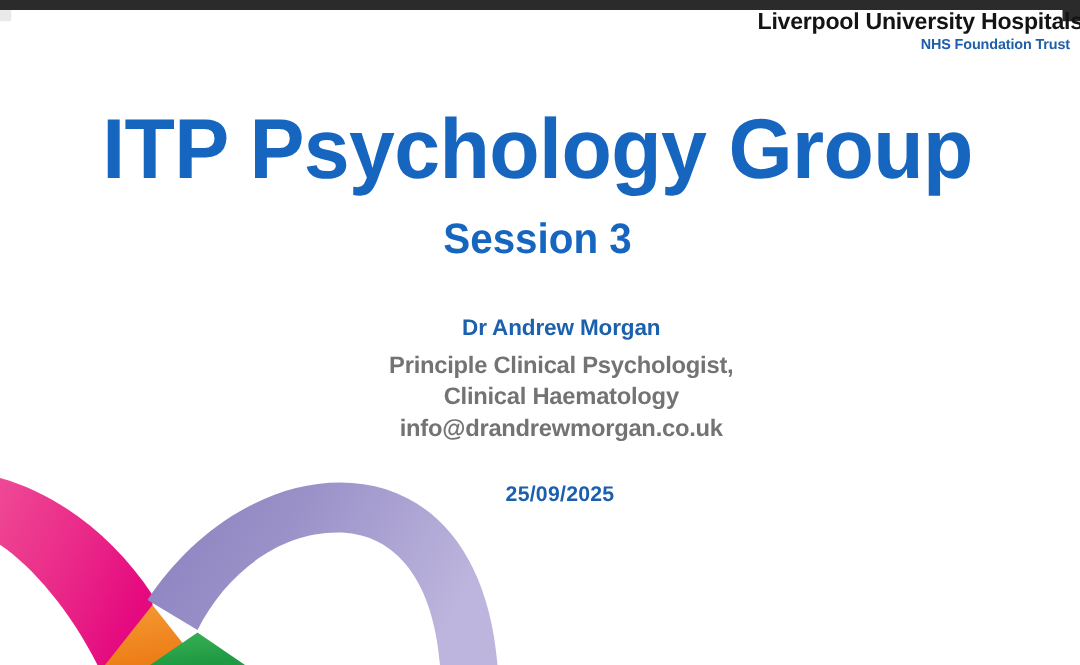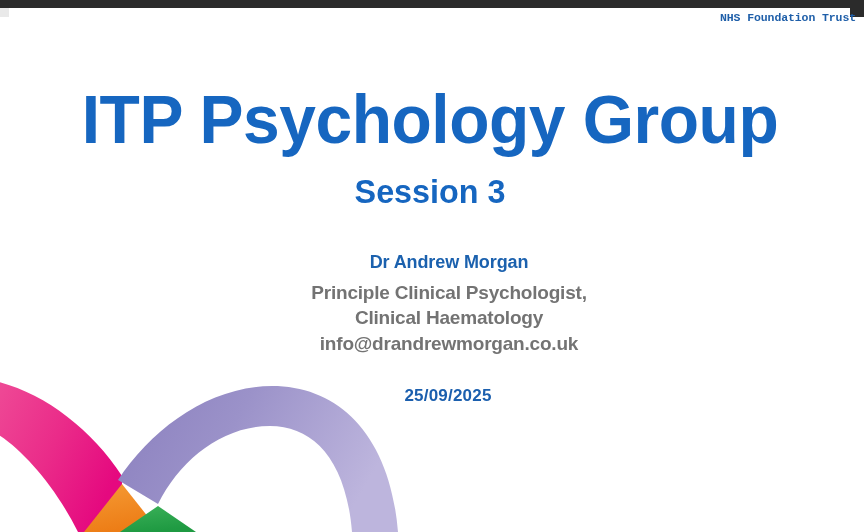--- a/index.html
+++ b/index.html
@@ -56,21 +56,21 @@
   }
   .trust-name {
     font-family: "Liberation Sans", sans-serif;
     font-size: 18.5px;
     font-weight: bold;
     color: #141414;
     letter-spacing: -0.2px;
     white-space: nowrap;
   }
   .trust-sub {
-    font-family: Liberation Mono, monospace;
+    font-family: Liberation Sans, sans-serif;
     font-size: 11.5px;
     font-weight: bold;
     color: #1f5fa9;
     margin-top: 4px;
     letter-spacing: -0.1px;
     white-space: nowrap;
   }
 
   
   .headline-zone {
@@ -153,20 +153,21 @@
 </head>
 <body>
 
 <div class="slide">
 
   <div class="top-bar"></div>
   <div class="top-right-notch"></div>
   <div class="left-nub"></div>
 
   <div class="trust-logo">
+    <div class="trust-name">Liverpool University Hospitals</div>
     <div class="trust-sub">NHS Foundation Trust</div>
   </div>
 
   <div class="headline-zone">
     <div class="slide-title">ITP Psychology Group</div>
     <div class="slide-subtitle">Session 3</div>
   </div>
 
   <div class="presenter-zone">
     <div class="presenter-name">Dr Andrew Morgan</div>

